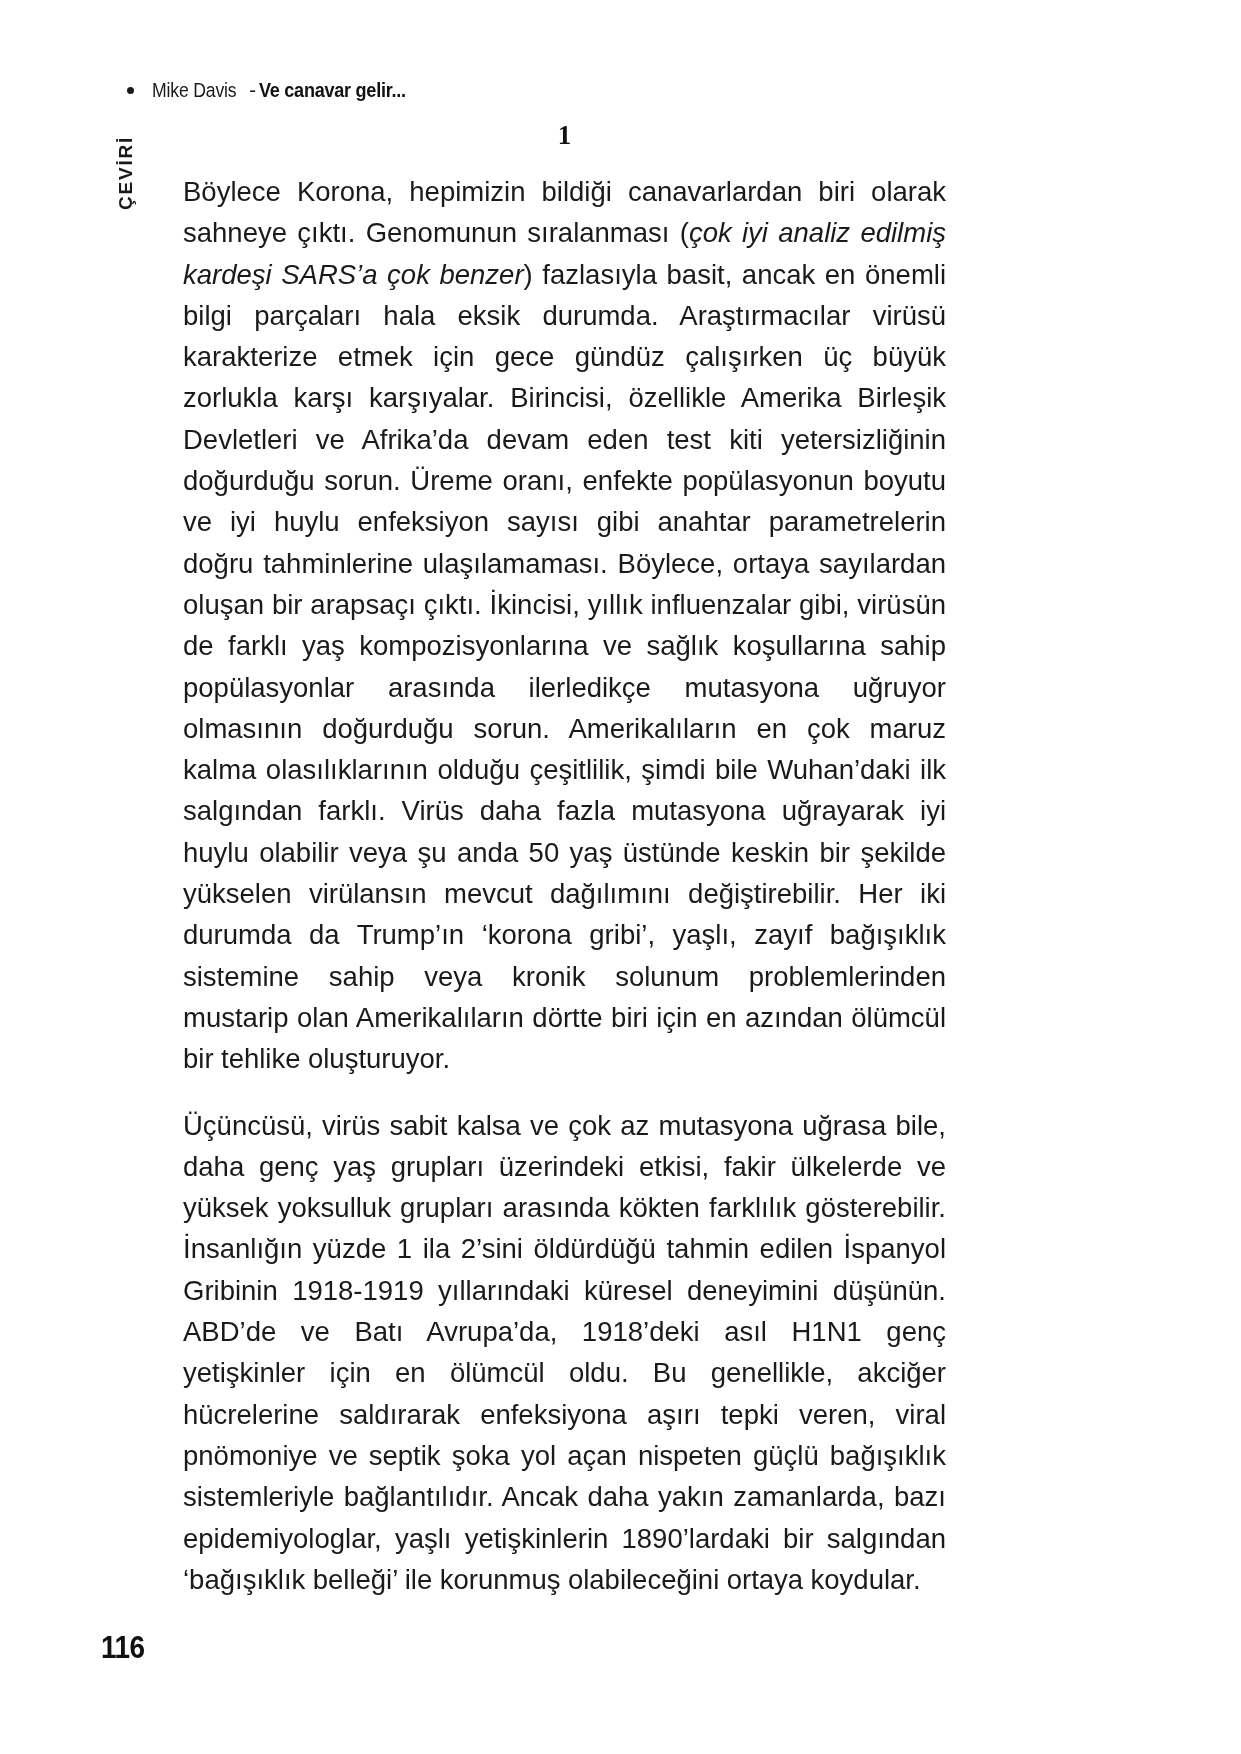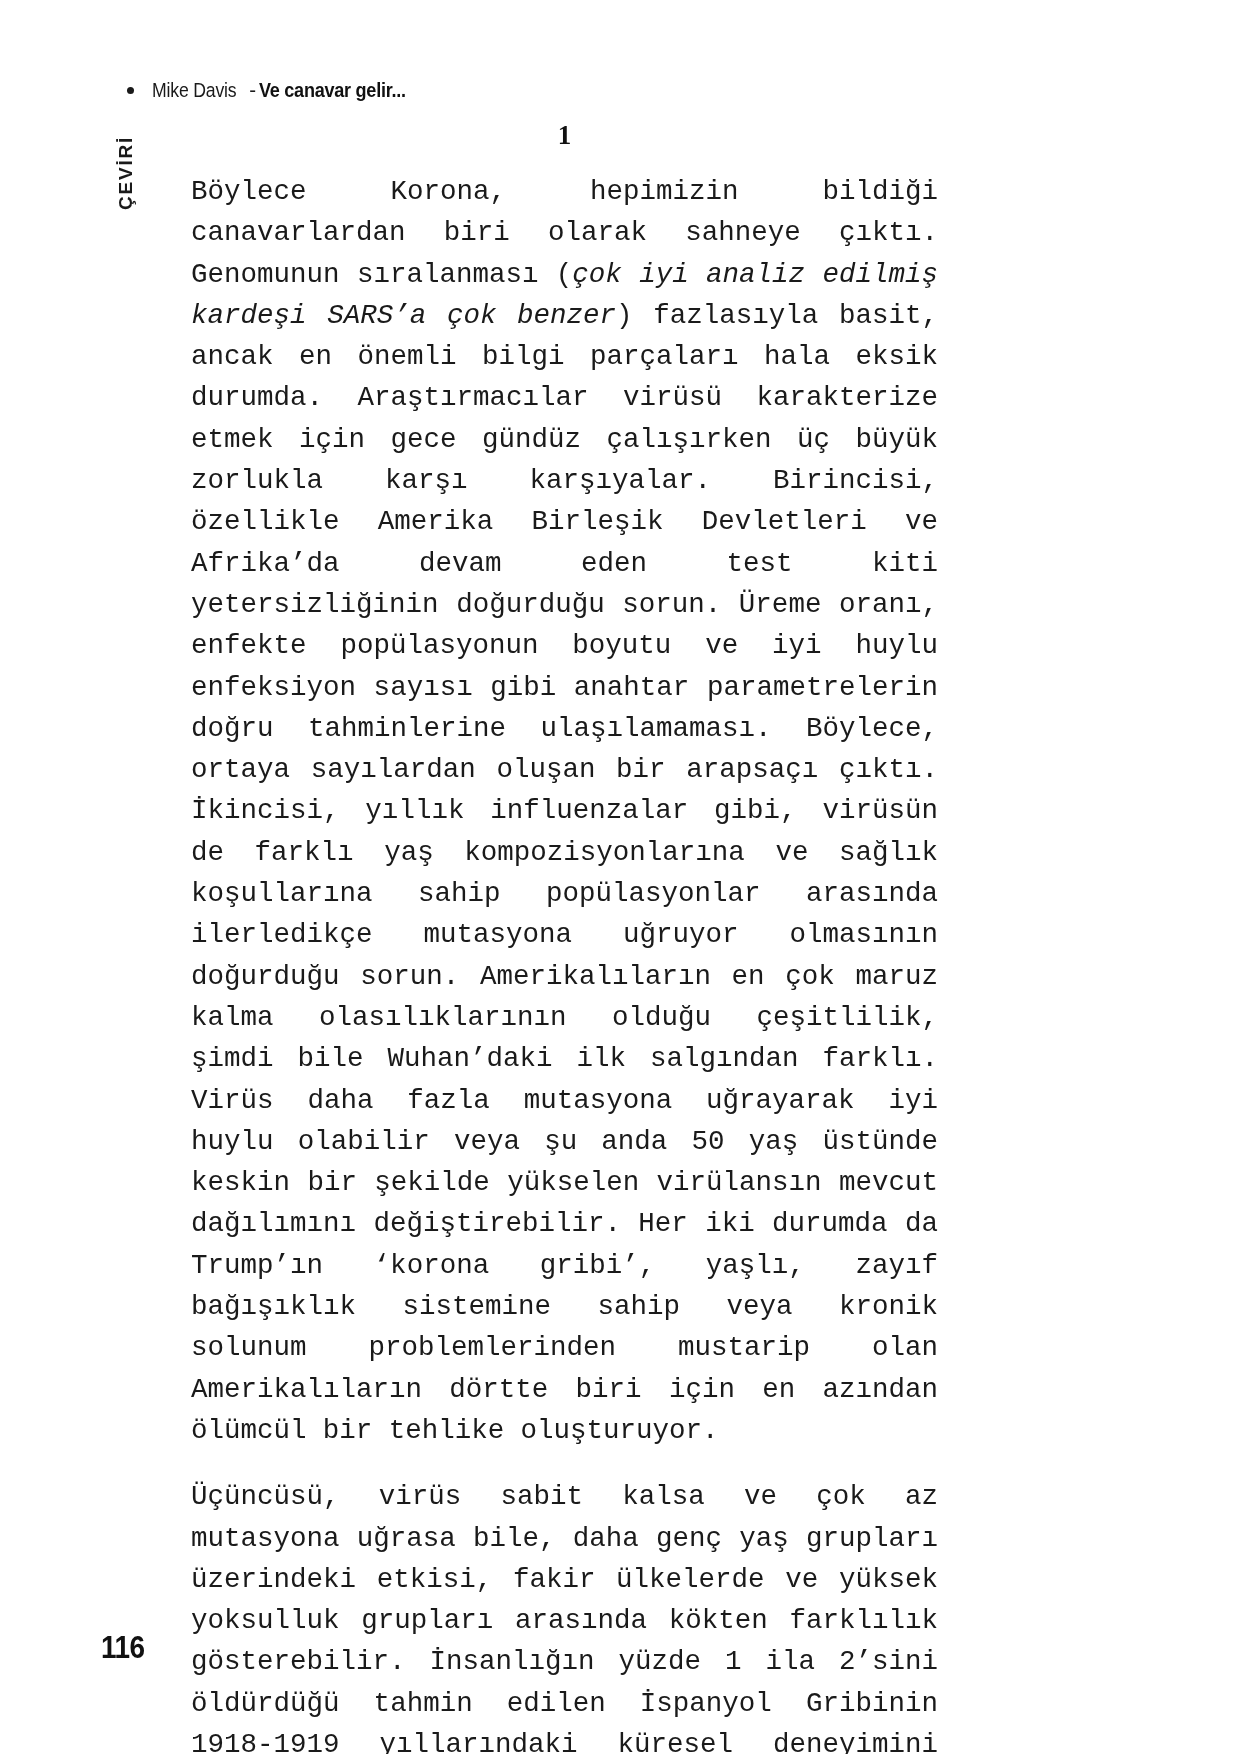--- a/index.html
+++ b/index.html
@@ -98,24 +98,24 @@
   .section-number {
     text-align: center;
     font-family: "Liberation Serif", "DejaVu Serif", serif;
     font-size: 27px;
     font-weight: 700;
     line-height: 1;
     margin: 0 0 22px 0;
     color: #111111;
   }
   p.body {
-    margin: 8px;
+    margin: 0;
     text-align: justify;
     text-justify: inter-word;
-    font-family: Liberation Mono, monospace;
+    font-family: Liberation Sans, sans-serif;
     font-size: 27.5px;
     line-height: 41.3px;
     color: #1a1a1a;
     hyphens: none;
     word-spacing: -0.2px;
   }
   p.body + p.body {
     margin-top: 25px;
   }
   p.body .it {

